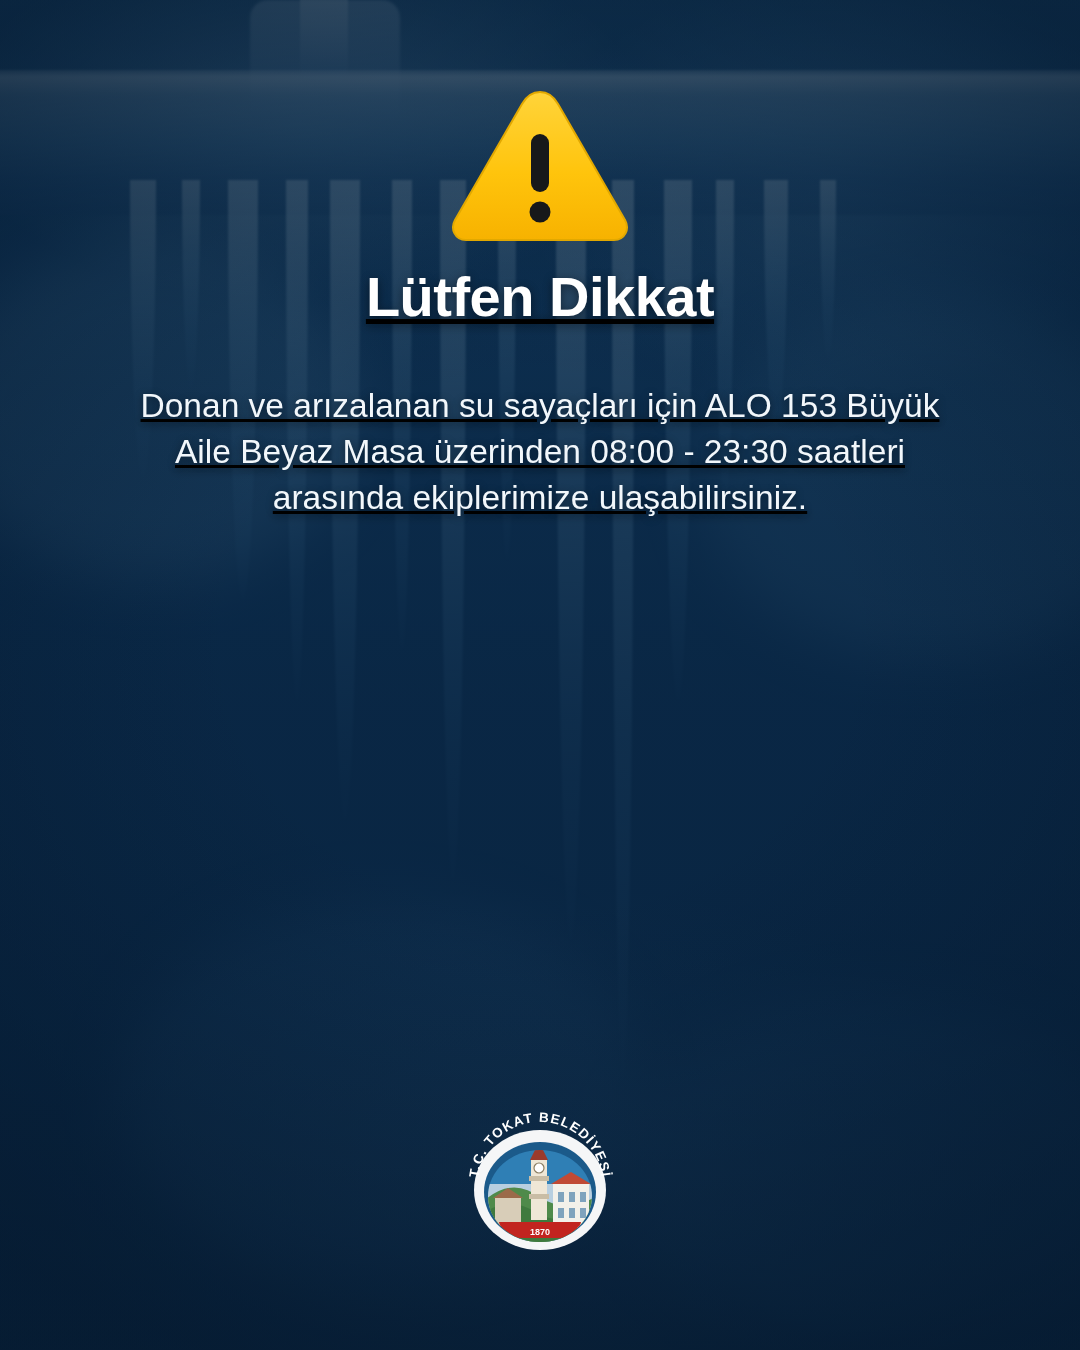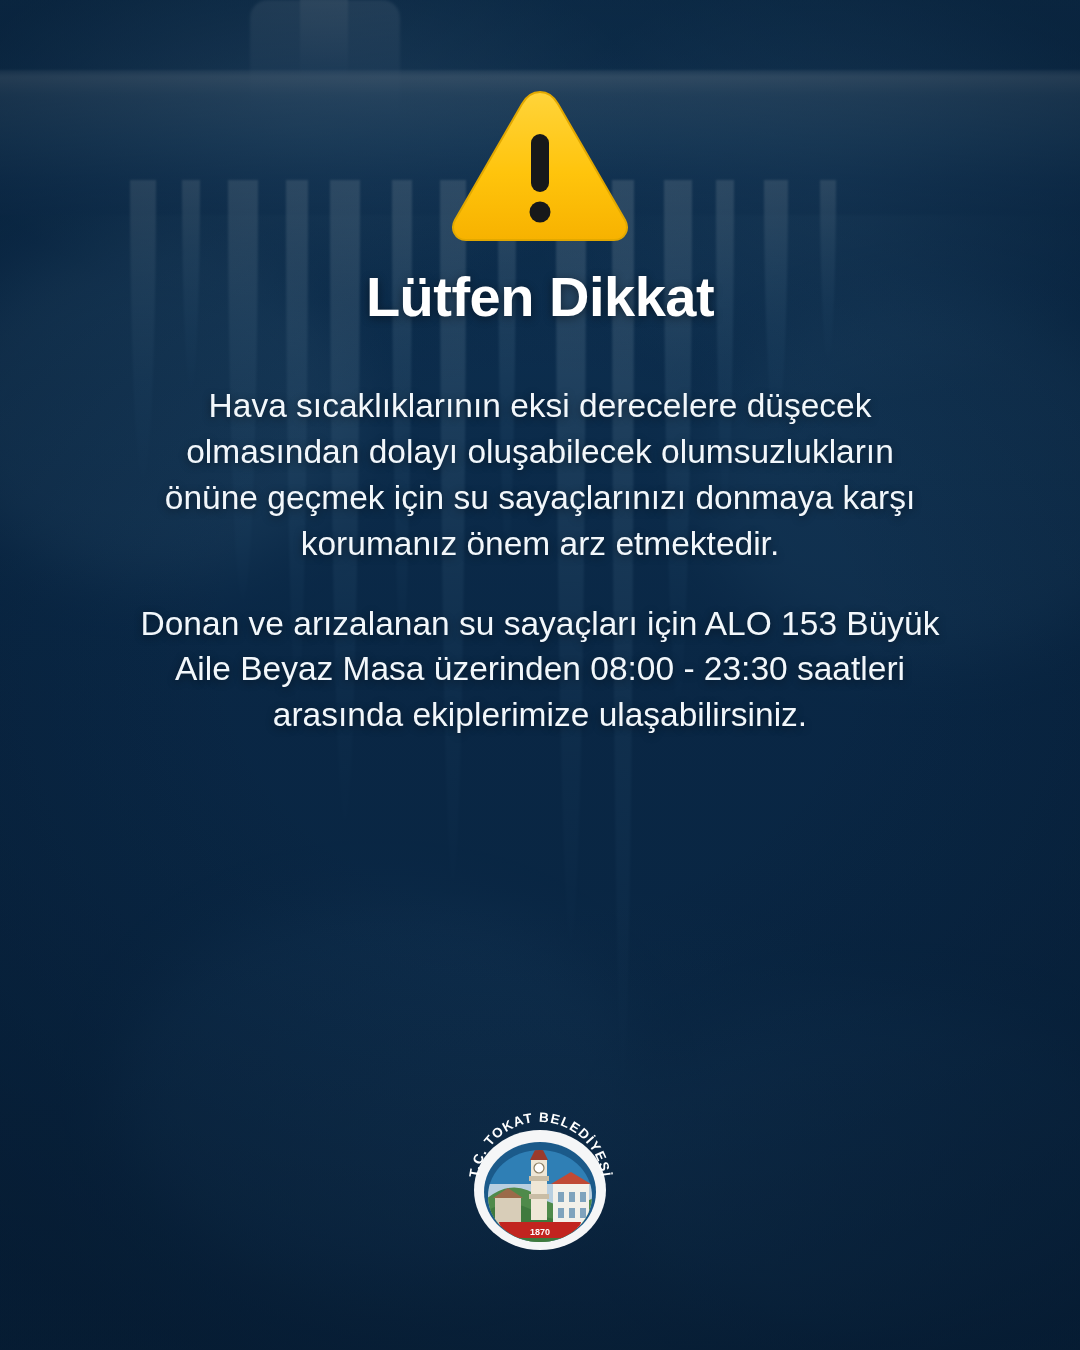--- a/index.html
+++ b/index.html
@@ -110,20 +110,21 @@
   }
 
   
   .content {
     position: absolute;
     inset: 0;
     display: flex;
     flex-direction: column;
     align-items: center;
     text-align: center;
+    text-decoration: underline;
   }
 
   .warning-icon {
     margin-top: 86px;
     width: 182px;
     height: 160px;
     display: block;
   }
 
   .title {
@@ -207,21 +208,20 @@
         </linearGradient>
       </defs>
       <path d="M91 6 C99 6 105 11 109 18 L176 134 C181 143 176 154 165 154 L17 154 C6 154 1 143 6 134 L73 18 C77 11 83 6 91 6 Z" fill="url(#triGrad)" stroke="#e2a800" stroke-width="2"></path>
       <rect x="82" y="48" width="18" height="58" rx="9" fill="#17181a"></rect>
       <circle cx="91" cy="126" r="10.5" fill="#17181a"></circle>
     </svg>
 
     <div class="title">Lütfen Dikkat</div>
 
     <div class="body-text">
-      <p class="para">Hava sıcaklıklarının eksi derecelere düşecek olmasından dolayı oluşabilecek olumsuzlukların önüne geçmek için su sayaçlarınızı donmaya karşı korumanız önem arz etmektedir.</p>
       <p class="para">Donan ve arızalanan su sayaçları için ALO 153 Büyük Aile Beyaz Masa üzerinden 08:00 - 23:30 saatleri arasında ekiplerimize ulaşabilirsiniz.</p>
     </div>
   </div>
 
   <div class="emblem-wrap">
     <svg class="emblem" viewBox="0 0 170 186">
       <defs>
         <path id="ringPath" d="M 85 112 m -62,0 a 62,62 0 1,1 124,0" fill="none"></path>
         <clipPath id="shieldClip">
           <ellipse cx="85" cy="124" rx="52" ry="46"></ellipse>

